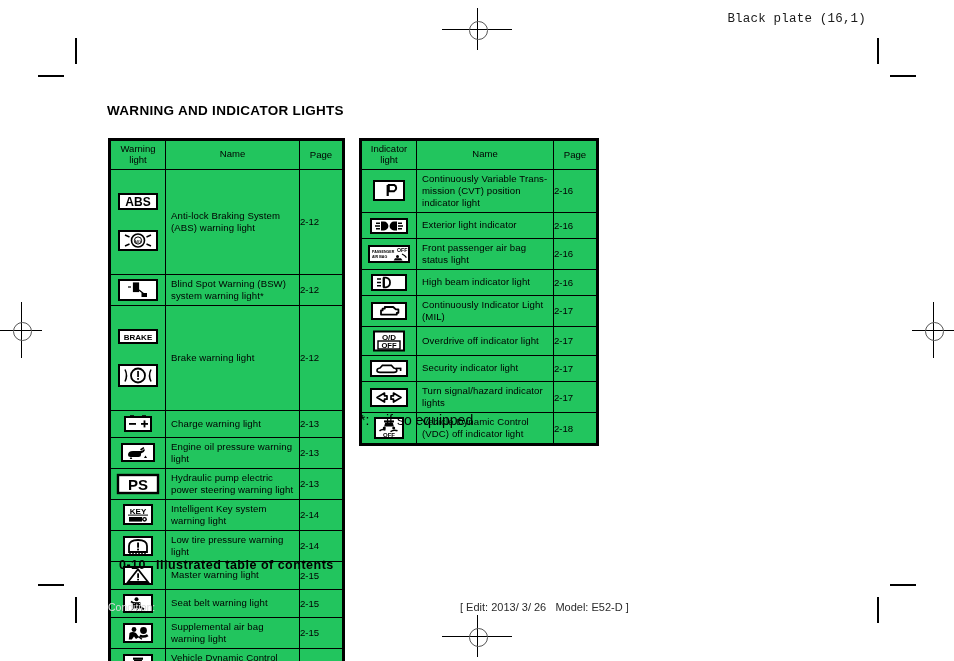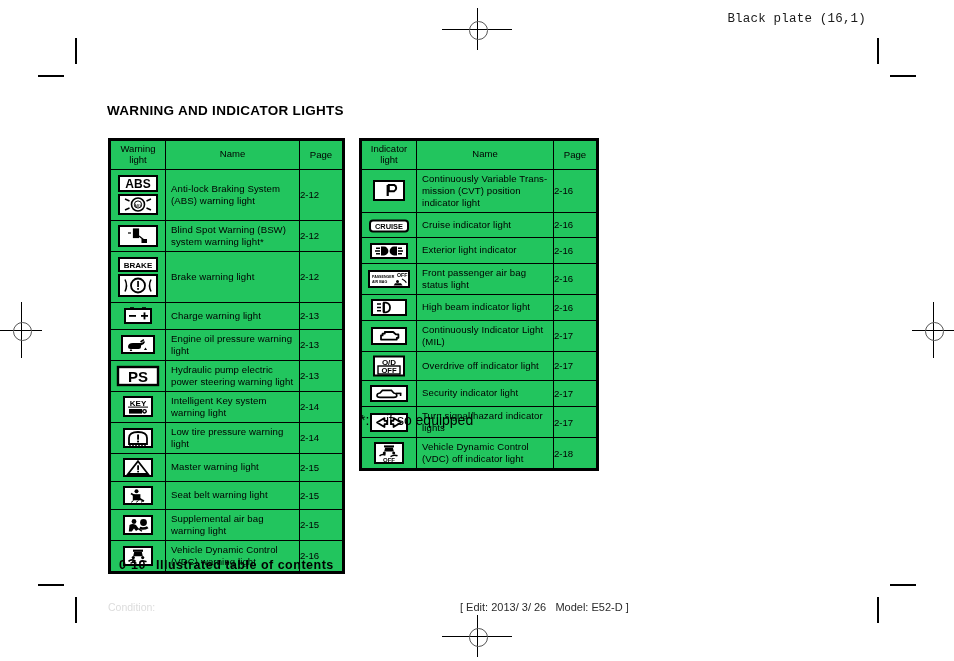--- a/index.html
+++ b/index.html
@@ -41,21 +41,21 @@
   #tbl-left{left:108px;top:138px;width:233px;}
   #tbl-right{left:359px;top:138px;width:236px;}
   #tbl-left table,#tbl-right table{width:100%;}
 
   .note{position:absolute;left:360px;top:412px;font-size:14px;}
   .note .star{display:inline-block;width:26px;}
 
   
   .ic{display:inline-block;vertical-align:middle;line-height:0;}
   .ic svg{display:block;margin:0 auto;}
-  .ic2{display:block;margin:2px auto;}
+  .ic2{display:block;margin:20px auto;}
 </style>
 </head>
 <body>
 
 <div class="page">
 
   <div class="cmark" style="left:75px;top:38px;width:2px;height:26px;"></div>
   <div class="cmark" style="left:38px;top:75px;width:26px;height:2px;"></div>
   <div class="cmark" style="left:877px;top:38px;width:2px;height:26px;"></div>
   <div class="cmark" style="left:890px;top:75px;width:26px;height:2px;"></div>
@@ -335,32 +335,20 @@
                   <rect x="5" y="3" width="30" height="19" fill="#fff" stroke="#000" stroke-width="2"></rect>
                   <rect x="17.6" y="7" width="2.2" height="11" fill="#000"></rect>
                   <path d="M19.8 7 h5.4 a3.4 3.4 0 0 1 0 6.2 h-5.4 z" fill="none" stroke="#000" stroke-width="2"></path>
                 </svg>
             </span>
           </td>
           <td class="c-name">Continuously Variable Trans-mission (CVT) position indicator light</td>
           <td class="c-page">2-16</td>
         </tr>
 
-        <tr>
-          <td class="c-icon">
-            <span class="ic">
-              <svg width="44" height="16" viewBox="0 0 44 16">
-                  <rect x="3" y="2.5" width="38" height="11" rx="3" fill="#fff" stroke="#000" stroke-width="2"></rect>
-                  <text x="22" y="11" font-family="Liberation Sans, sans-serif" font-size="7.4" font-weight="bold" text-anchor="middle" fill="#000">CRUISE</text>
-                </svg>
-            </span>
-          </td>
-          <td class="c-name">Cruise indicator light</td>
-          <td class="c-page">2-16</td>
-        </tr>
 
         <tr>
           <td class="c-icon">
             <span class="ic">
               <svg width="44" height="18" viewBox="0 0 44 18">
                   <rect x="4" y="2" width="36" height="14" fill="#fff" stroke="#000" stroke-width="2"></rect>
                   <path d="M13 9 h-5 M13 6.2 h-4 M13 11.8 h-4" stroke="#000" stroke-width="1.4"></path>
                   <path d="M14 4.6 h3 a4.4 4.4 0 0 1 0 8.8 h-3 z" fill="#000"></path>
                   <path d="M30 4.6 h-3 a4.4 4.4 0 0 0 0 8.8 h3 z" fill="#000"></path>
                   <path d="M31 9 h5 M31 6.2 h4 M31 11.8 h4" stroke="#000" stroke-width="1.4"></path>

